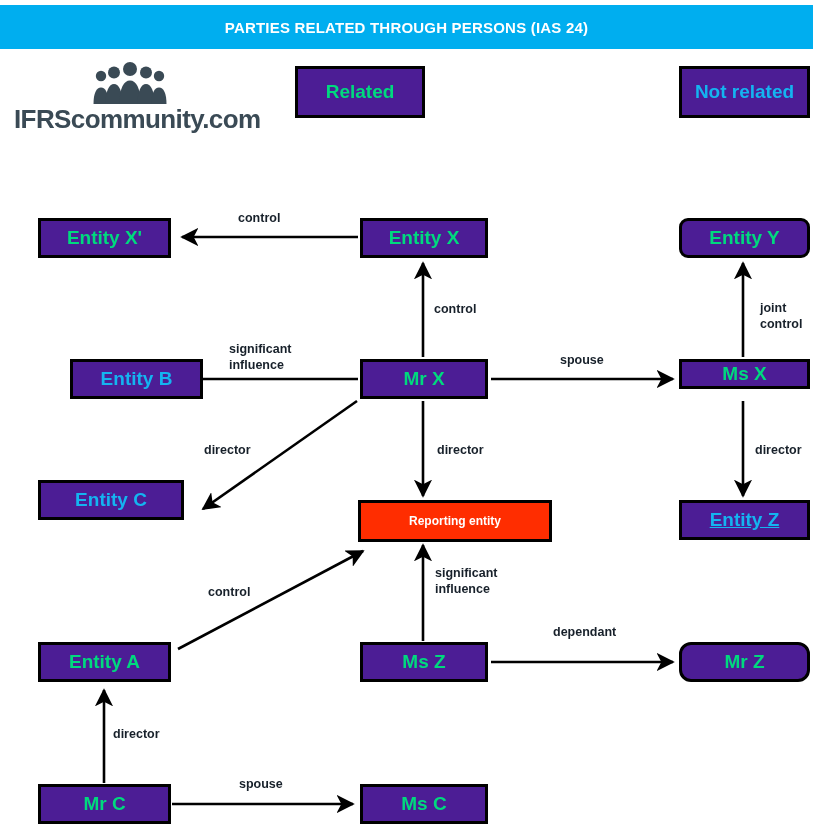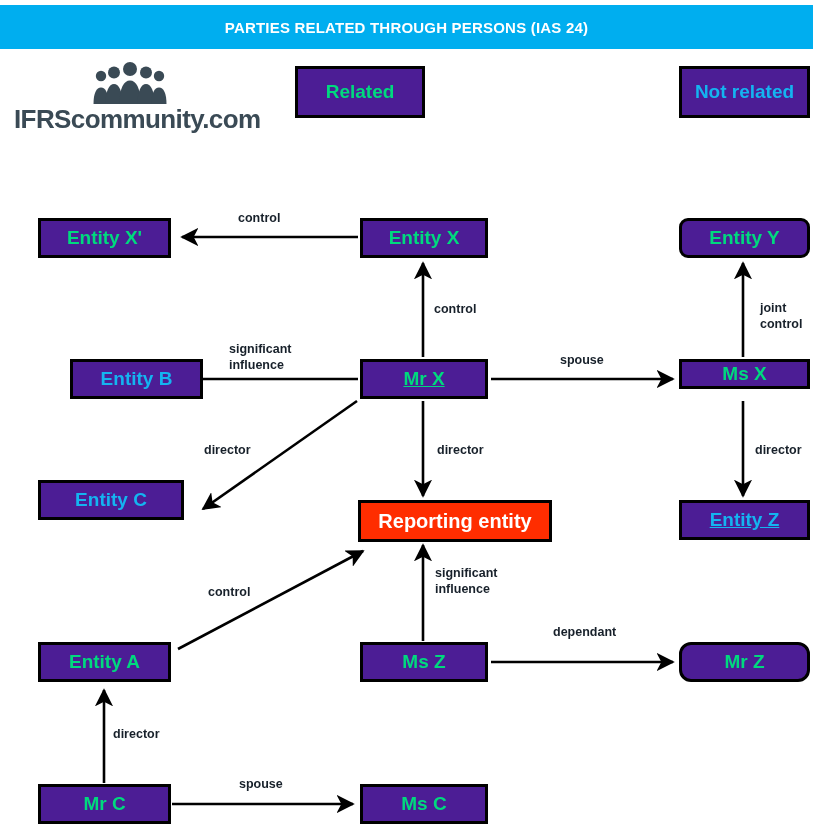--- a/index.html
+++ b/index.html
@@ -194,33 +194,33 @@
   </div>
 
   <div class="box green" style="left:679px; top:218px; width:131px; height:40px;border-radius:9px;">
     <span>Entity Y</span>
   </div>
 
   <div class="box blue" style="left:38px; top:359px; width:133px; height:40px;margin-left:32px;">
     <span>Entity B</span>
   </div>
 
-  <div class="box green" style="left:360px; top:359px; width:128px; height:40px;text-decoration:underline;">
+  <div class="box green" style="left:360px; top:359px; width:128px; height:40px;">
     <span>Mr X</span>
   </div>
 
   <div class="box green" style="left:679px; top:359px; width:131px; height:30px;">
     <span>Ms X</span>
   </div>
 
   <div class="box blue" style="left:38px; top:480px; width:146px; height:40px;">
     <span>Entity C</span>
   </div>
 
-  <div class="box red" style="left:358px; top:500px; width:194px; height:42px; font-size:20px;">
+  <div class="box red" style="left:358px; top:500px; width:194px; height:42px; font-size:12px;">
     <span>Reporting entity</span>
   </div>
 
   <div class="box blue" style="left:679px; top:500px; width:131px; height:40px;text-decoration:underline;">
     <span>Entity Z</span>
   </div>
 
   <div class="box green" style="left:38px; top:642px; width:133px; height:40px;">
     <span>Entity A</span>
   </div>

